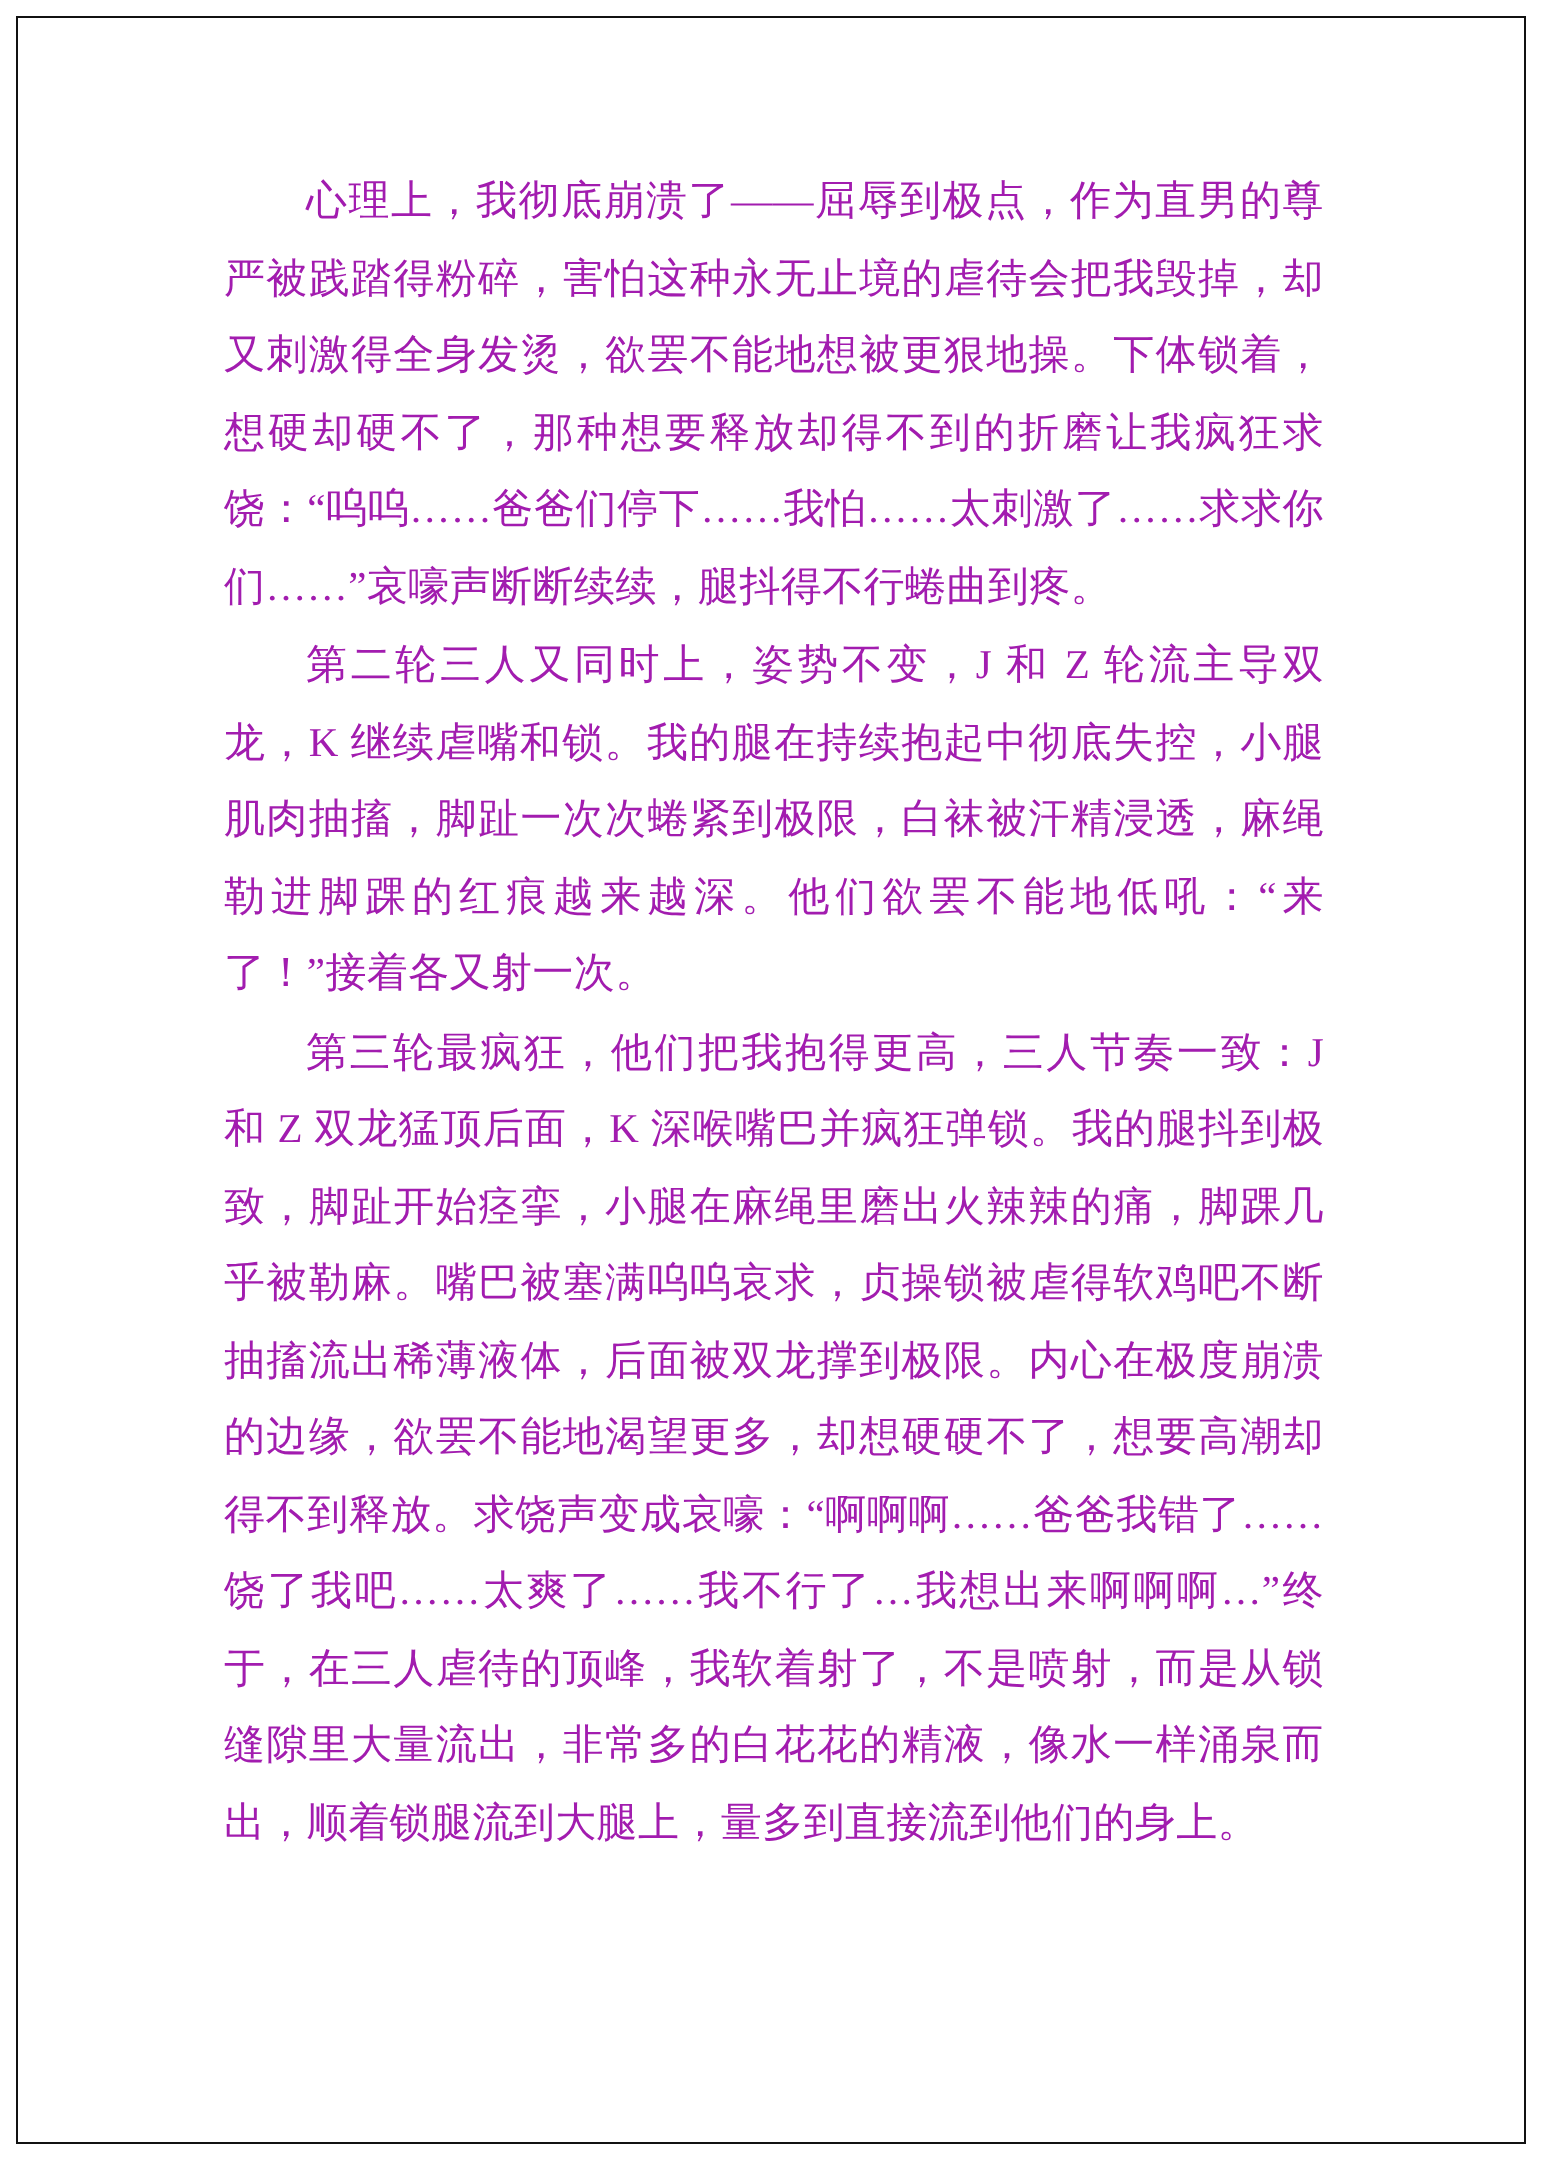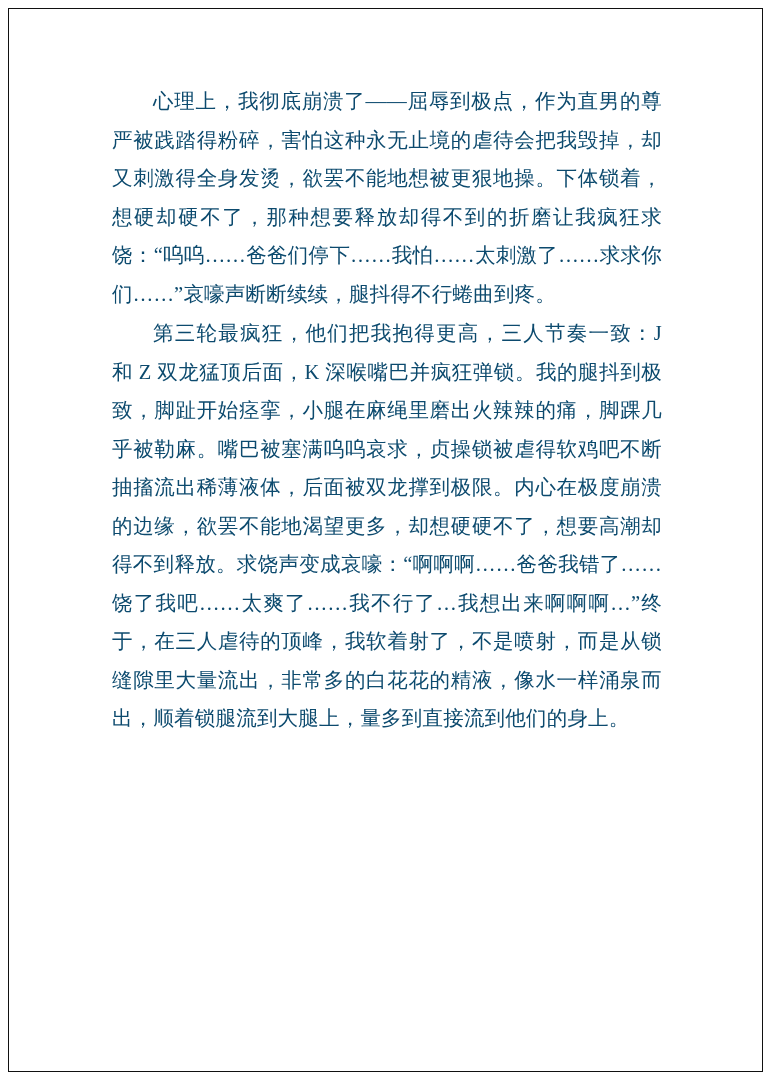--- a/index.html
+++ b/index.html
@@ -34,30 +34,31 @@
     position: absolute;
     left: 112px;
     top: 82px;
     width: 550px;
     box-sizing: border-box;
   }
   .para {
     margin: 0 0 1px 0;
     font-size: 20.5px;
     line-height: 38.5px;
-    color: #0c4a6e;
+    color: #a21caf;
     text-align: justify;
     text-justify: inter-ideograph;
     text-indent: 2em;
     letter-spacing: 0.2px;
     font-weight: 400;
   }
 </style>
 </head>
 <body>
 
 <div class="page">
   <div class="page-border"></div>
   <div class="content">
     <p class="para">心理上，我彻底崩溃了——屈辱到极点，作为直男的尊严被践踏得粉碎，害怕这种永无止境的虐待会把我毁掉，却又刺激得全身发烫，欲罢不能地想被更狠地操。下体锁着，想硬却硬不了，那种想要释放却得不到的折磨让我疯狂求饶：“呜呜……爸爸们停下……我怕……太刺激了……求求你们……”哀嚎声断断续续，腿抖得不行蜷曲到疼。</p>
+    <p class="para">第二轮三人又同时上，姿势不变，J 和 Z 轮流主导双龙，K 继续虐嘴和锁。我的腿在持续抱起中彻底失控，小腿肌肉抽搐，脚趾一次次蜷紧到极限，白袜被汗精浸透，麻绳勒进脚踝的红痕越来越深。他们欲罢不能地低吼：“来了！”接着各又射一次。</p>
     <p class="para">第三轮最疯狂，他们把我抱得更高，三人节奏一致：J 和 Z 双龙猛顶后面，K 深喉嘴巴并疯狂弹锁。我的腿抖到极致，脚趾开始痉挛，小腿在麻绳里磨出火辣辣的痛，脚踝几乎被勒麻。嘴巴被塞满呜呜哀求，贞操锁被虐得软鸡吧不断抽搐流出稀薄液体，后面被双龙撑到极限。内心在极度崩溃的边缘，欲罢不能地渴望更多，却想硬硬不了，想要高潮却得不到释放。求饶声变成哀嚎：“啊啊啊……爸爸我错了……饶了我吧……太爽了……我不行了…我想出来啊啊啊…”终于，在三人虐待的顶峰，我软着射了，不是喷射，而是从锁缝隙里大量流出，非常多的白花花的精液，像水一样涌泉而出，顺着锁腿流到大腿上，量多到直接流到他们的身上。</p>
   </div>
 </div>
 
 </body></html>

